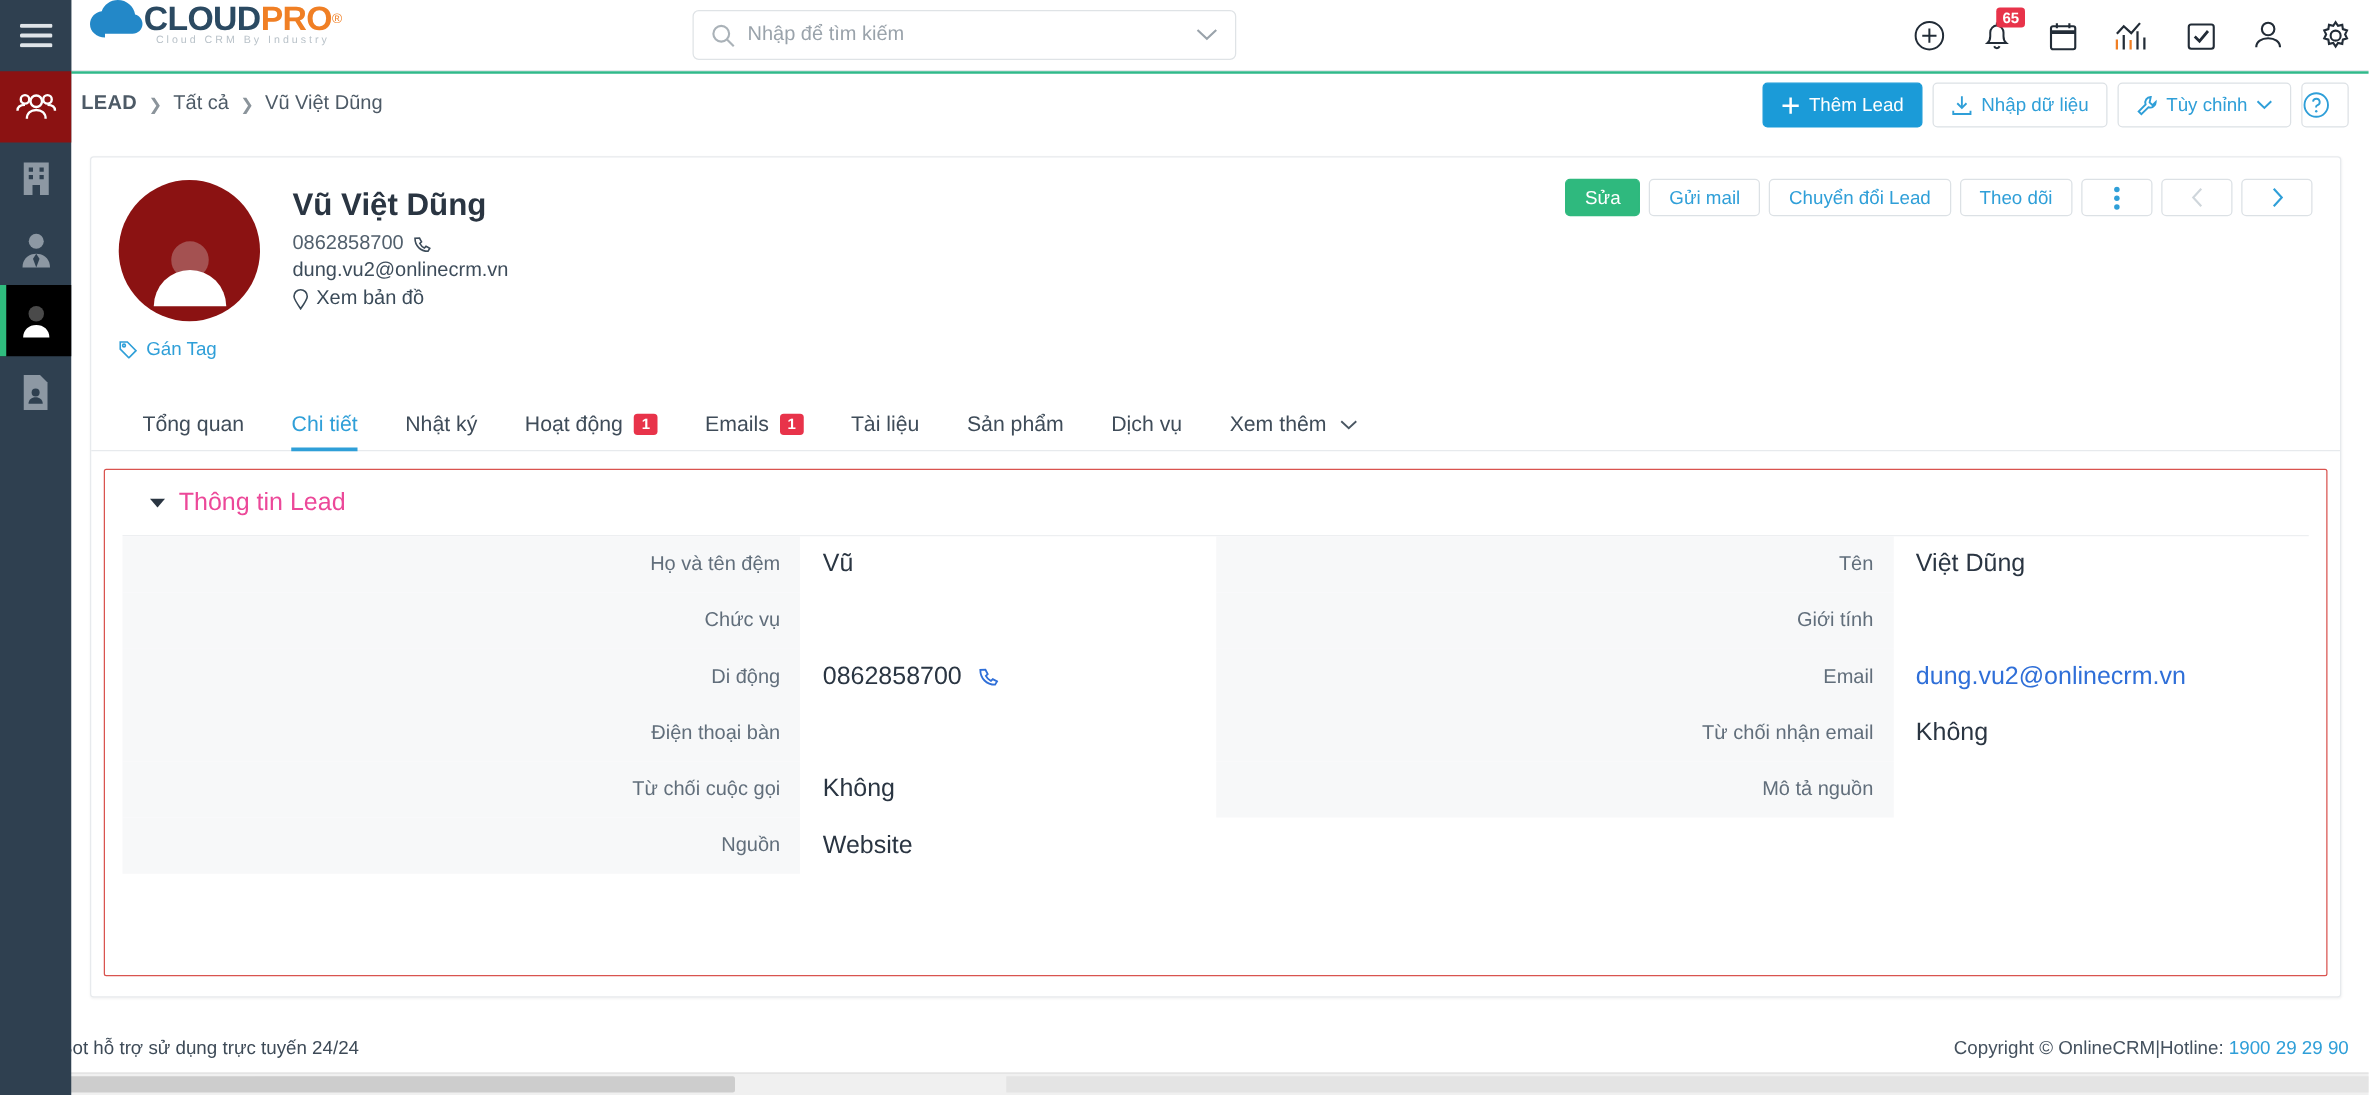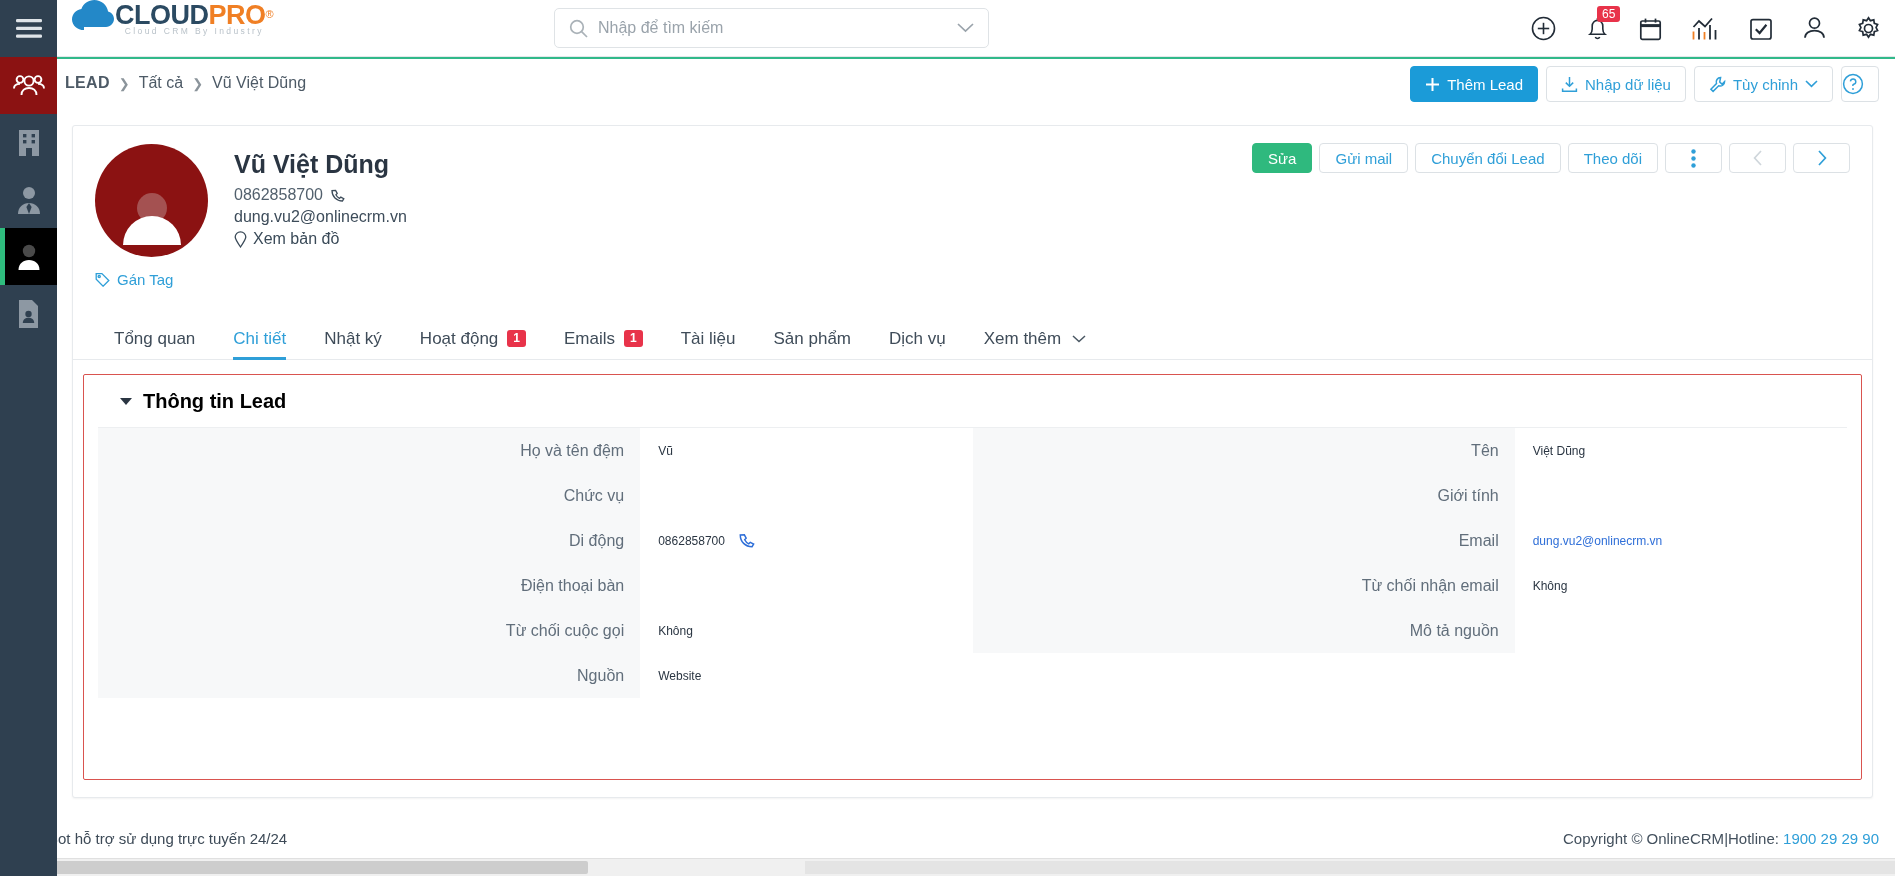--- a/index.html
+++ b/index.html
@@ -56,21 +56,21 @@
   .s-icon { margin:0 10px 0 14px; color:#aab2b8; }
   .s-caret { margin-right:14px; color:#9aa3ab; }
 
   #topicons {
     position:absolute; right:14px; top:0; height:57px;
     display:flex; align-items:center; gap:30px;
   }
   .ti { position:relative; cursor:pointer; color:#222c37; display:flex; align-items:center; }
   .badge {
     position:absolute; top:-10px; left:11px; background:#e8334a; color:#fff;
-    font-size:12px; font-weight:normal; border-radius:3px; padding:1px 5px; line-height:14px;
+    font-size:12px; font-weight:bold; border-radius:3px; padding:1px 5px; line-height:14px;
   }
 
   
   #crumbbar {
     position:absolute; left:57px; top:57px; right:0; height:50px;
     background:#fff; border-top:2px solid #31b98a;
     display:flex; align-items:center;
   }
   #crumb { margin-left:8px; display:flex; align-items:center; gap:9px; font-size:16px; }
   #crumb .c-lead { font-weight:bold; color:#4d5a66; letter-spacing:0.3px;}
@@ -154,31 +154,31 @@
     height:calc(100% - 265px); overflow:hidden; background:#fff;
   }
   #paneltitle {
     padding:15px 0 14px 22px; display:flex; align-items:center; gap:11px;
     border-bottom:1px solid #edeff1; margin:0 14px;
   }
   #paneltitle .tri {
     width:0;height:0;border-left:6px solid transparent;border-right:6px solid transparent;
     border-top:7px solid #2a3542;
   }
-  #paneltitle .ttxt { font-size:20px; font-weight:bold; color:#000000; }
+  #paneltitle .ttxt { font-size:20px; font-weight:normal; color:#ec4899; }
 
   #grid { display:flex; padding:0 14px; }
   .col { width:50%; }
   .frow { display:flex; align-items:center; height:45px; }
   .flabel {
     width:62%; text-align:right; padding-right:16px; font-size:16px; color:#616e7b;
     background:#f7f8f9; height:45px; display:flex; align-items:center; justify-content:flex-end;
   }
   .fval {
-    flex:1; padding-left:18px; font-size:12px; color:#2a3542;
+    flex:1; padding-left:18px; font-size:20px; color:#2a3542;
     display:flex; align-items:center; gap:13px; height:45px;
   }
   .fval.link { color:#2f6fd8; }
 
   
   #footer {
     position:absolute; left:0; bottom:18px; right:0; height:40px;
     display:flex; align-items:center; background:transparent;
   }
   #botleft { margin-left:10px; display:flex; align-items:center; gap:11px; }

